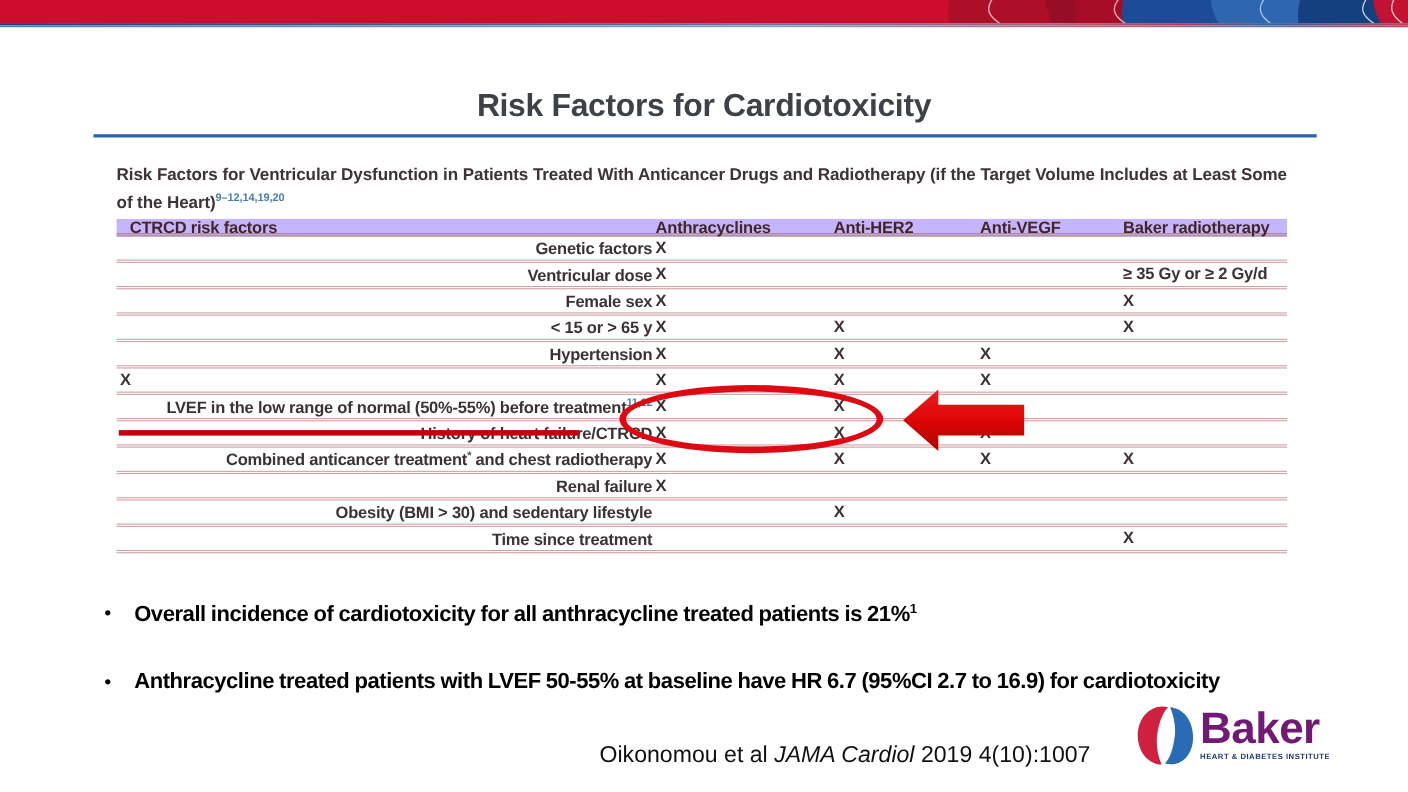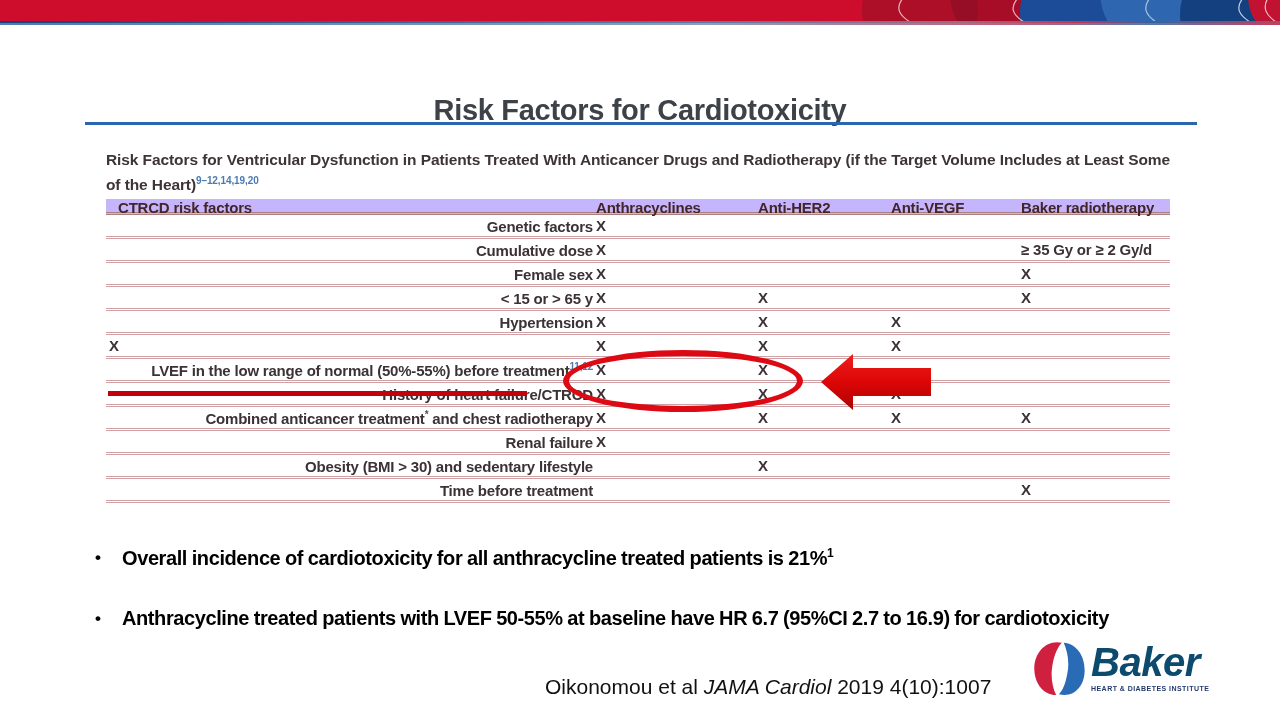--- a/index.html
+++ b/index.html
@@ -5,21 +5,21 @@
   * { margin:0; padding:0; box-sizing:border-box; }
   html,body { background:#888; }
   .slide {
     position:relative; width:1280px; height:720px; background:#ffffff;
     overflow:hidden; font-family:"Liberation Sans", sans-serif;
   }
   
   .banner { position:absolute; top:0; left:0; }
   
   .title {
-    position:absolute; top:94px; left:0; width:100%; text-align:center;
+    position:absolute; top:80px; left:0; width:100%; text-align:center;
     font-size:29px; font-weight:700; color:#3d4248; letter-spacing:-0.3px;
   }
   .title-rule { position:absolute; left:85px; top:122px; width:1112px; height:3px; background:#2a66ae; }
   
   .figure { position:absolute; left:106px; top:149px; width:1064px; }
   .caption {
     font-size:15.5px; font-weight:600; color:#3e3336; line-height:21px;
     text-align:justify; letter-spacing:-0.1px; margin-bottom:4px;
   }
   sup.blue { color:#4a7bb0; font-size:10px; font-weight:600; }
@@ -54,21 +54,21 @@
     font-size:20px; font-weight:700; color:#000; letter-spacing:-0.4px;
     word-spacing:-0.5px; white-space:nowrap;
   }
   .bullet-text sup { font-size:12px; }
   
   .citation { position:absolute; left:545px; top:675px; font-size:21px; color:#111; }
   .citation .it { font-style:italic;text-align:right; }
   
   .logo-icon { position:absolute; left:1030px; top:640px; }
   .logo-text { position:absolute; left:1091px; top:641px; width:170px; }
-  .logo-name { font-size:40px; line-height:42px; font-weight:600; color:#0c4a6e; letter-spacing:-0.5px;font-style:italic; }
+  .logo-name { font-size:40px; line-height:42px; font-weight:600; color:#701a75; letter-spacing:-0.5px; }
   .logo-sub { font-size:7px; font-weight:700; color:#233a6e; letter-spacing:0.45px; margin-top:2px; white-space:nowrap; }
 </style>
 </head>
 <body>
 
 <div class="slide">
 
   <svg class="banner" width="1280" height="25" viewBox="0 0 1280 25">
     <defs>
       <clipPath id="barclip">
@@ -130,21 +130,21 @@
       <div class="tbody" id="tbody">
     <div class="tr">
       <div class="td label"><span class="lbl">Genetic factors</span><sup class="blue sup"></sup><span class="lbl2"></span></div>
       <div class="td c0">X</div>
       <div class="td c1"></div>
       <div class="td c2"></div>
       <div class="td c3"></div>
     </div>
 
     <div class="tr">
-      <div class="td label"><span class="lbl">Cumulative dose</span><sup class="blue sup"></sup><span class="lbl2"></span></div>
+      <div class="td label"><span class="lbl">Ventricular dose</span><sup class="blue sup"></sup><span class="lbl2"></span></div>
       <div class="td c0">X</div>
       <div class="td c1"></div>
       <div class="td c2"></div>
       <div class="td c3">≥ 35 Gy or ≥ 2 Gy/d</div>
     </div>
 
     <div class="tr">
       <div class="td label"><span class="lbl">Female sex</span><sup class="blue sup"></sup><span class="lbl2"></span></div>
       <div class="td c0">X</div>
       <div class="td c1"></div>
@@ -209,21 +209,21 @@
 
     <div class="tr">
       <div class="td label"><span class="lbl">Obesity (BMI &gt; 30) and sedentary lifestyle</span><sup class="blue sup"></sup><span class="lbl2"></span></div>
       <div class="td c0"></div>
       <div class="td c1">X</div>
       <div class="td c2"></div>
       <div class="td c3"></div>
     </div>
 
     <div class="tr">
-      <div class="td label"><span class="lbl">Time before treatment</span><sup class="blue sup"></sup><span class="lbl2"></span></div>
+      <div class="td label"><span class="lbl">Time since treatment</span><sup class="blue sup"></sup><span class="lbl2"></span></div>
       <div class="td c0"></div>
       <div class="td c1"></div>
       <div class="td c2"></div>
       <div class="td c3">X</div>
     </div>
   </div>
     </div>
   </div>
 
   <div class="hl-underline"></div>

